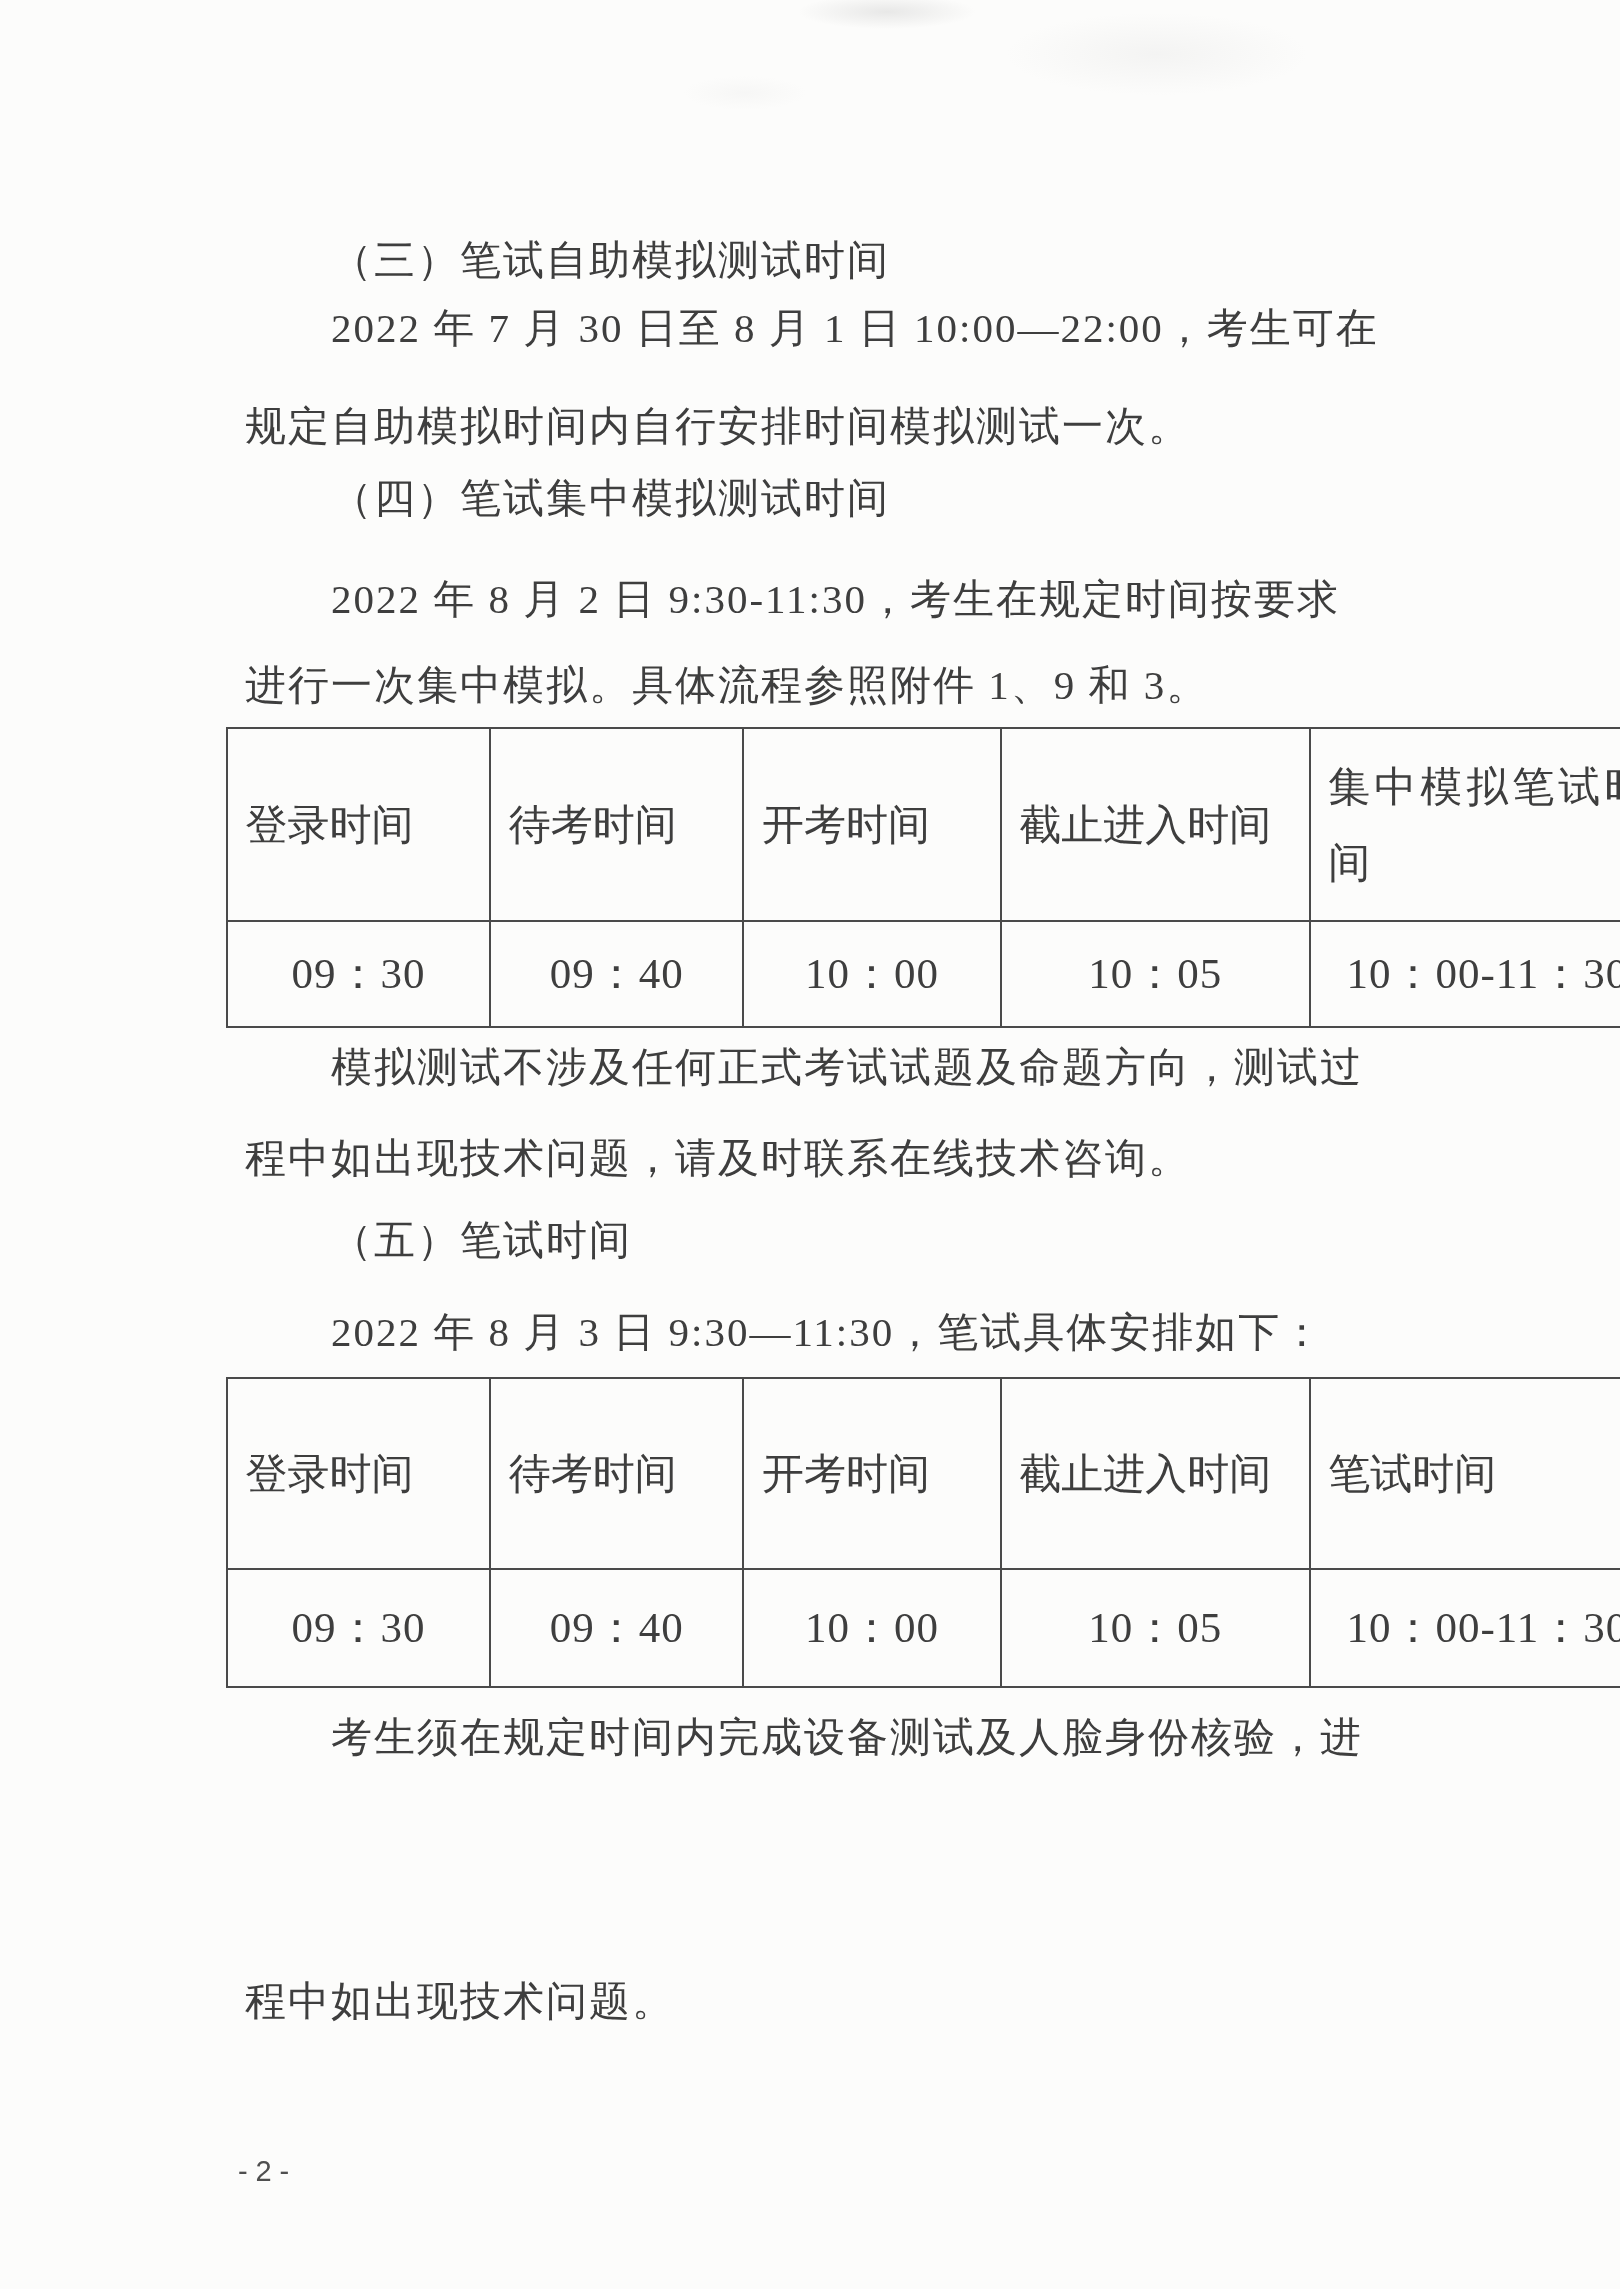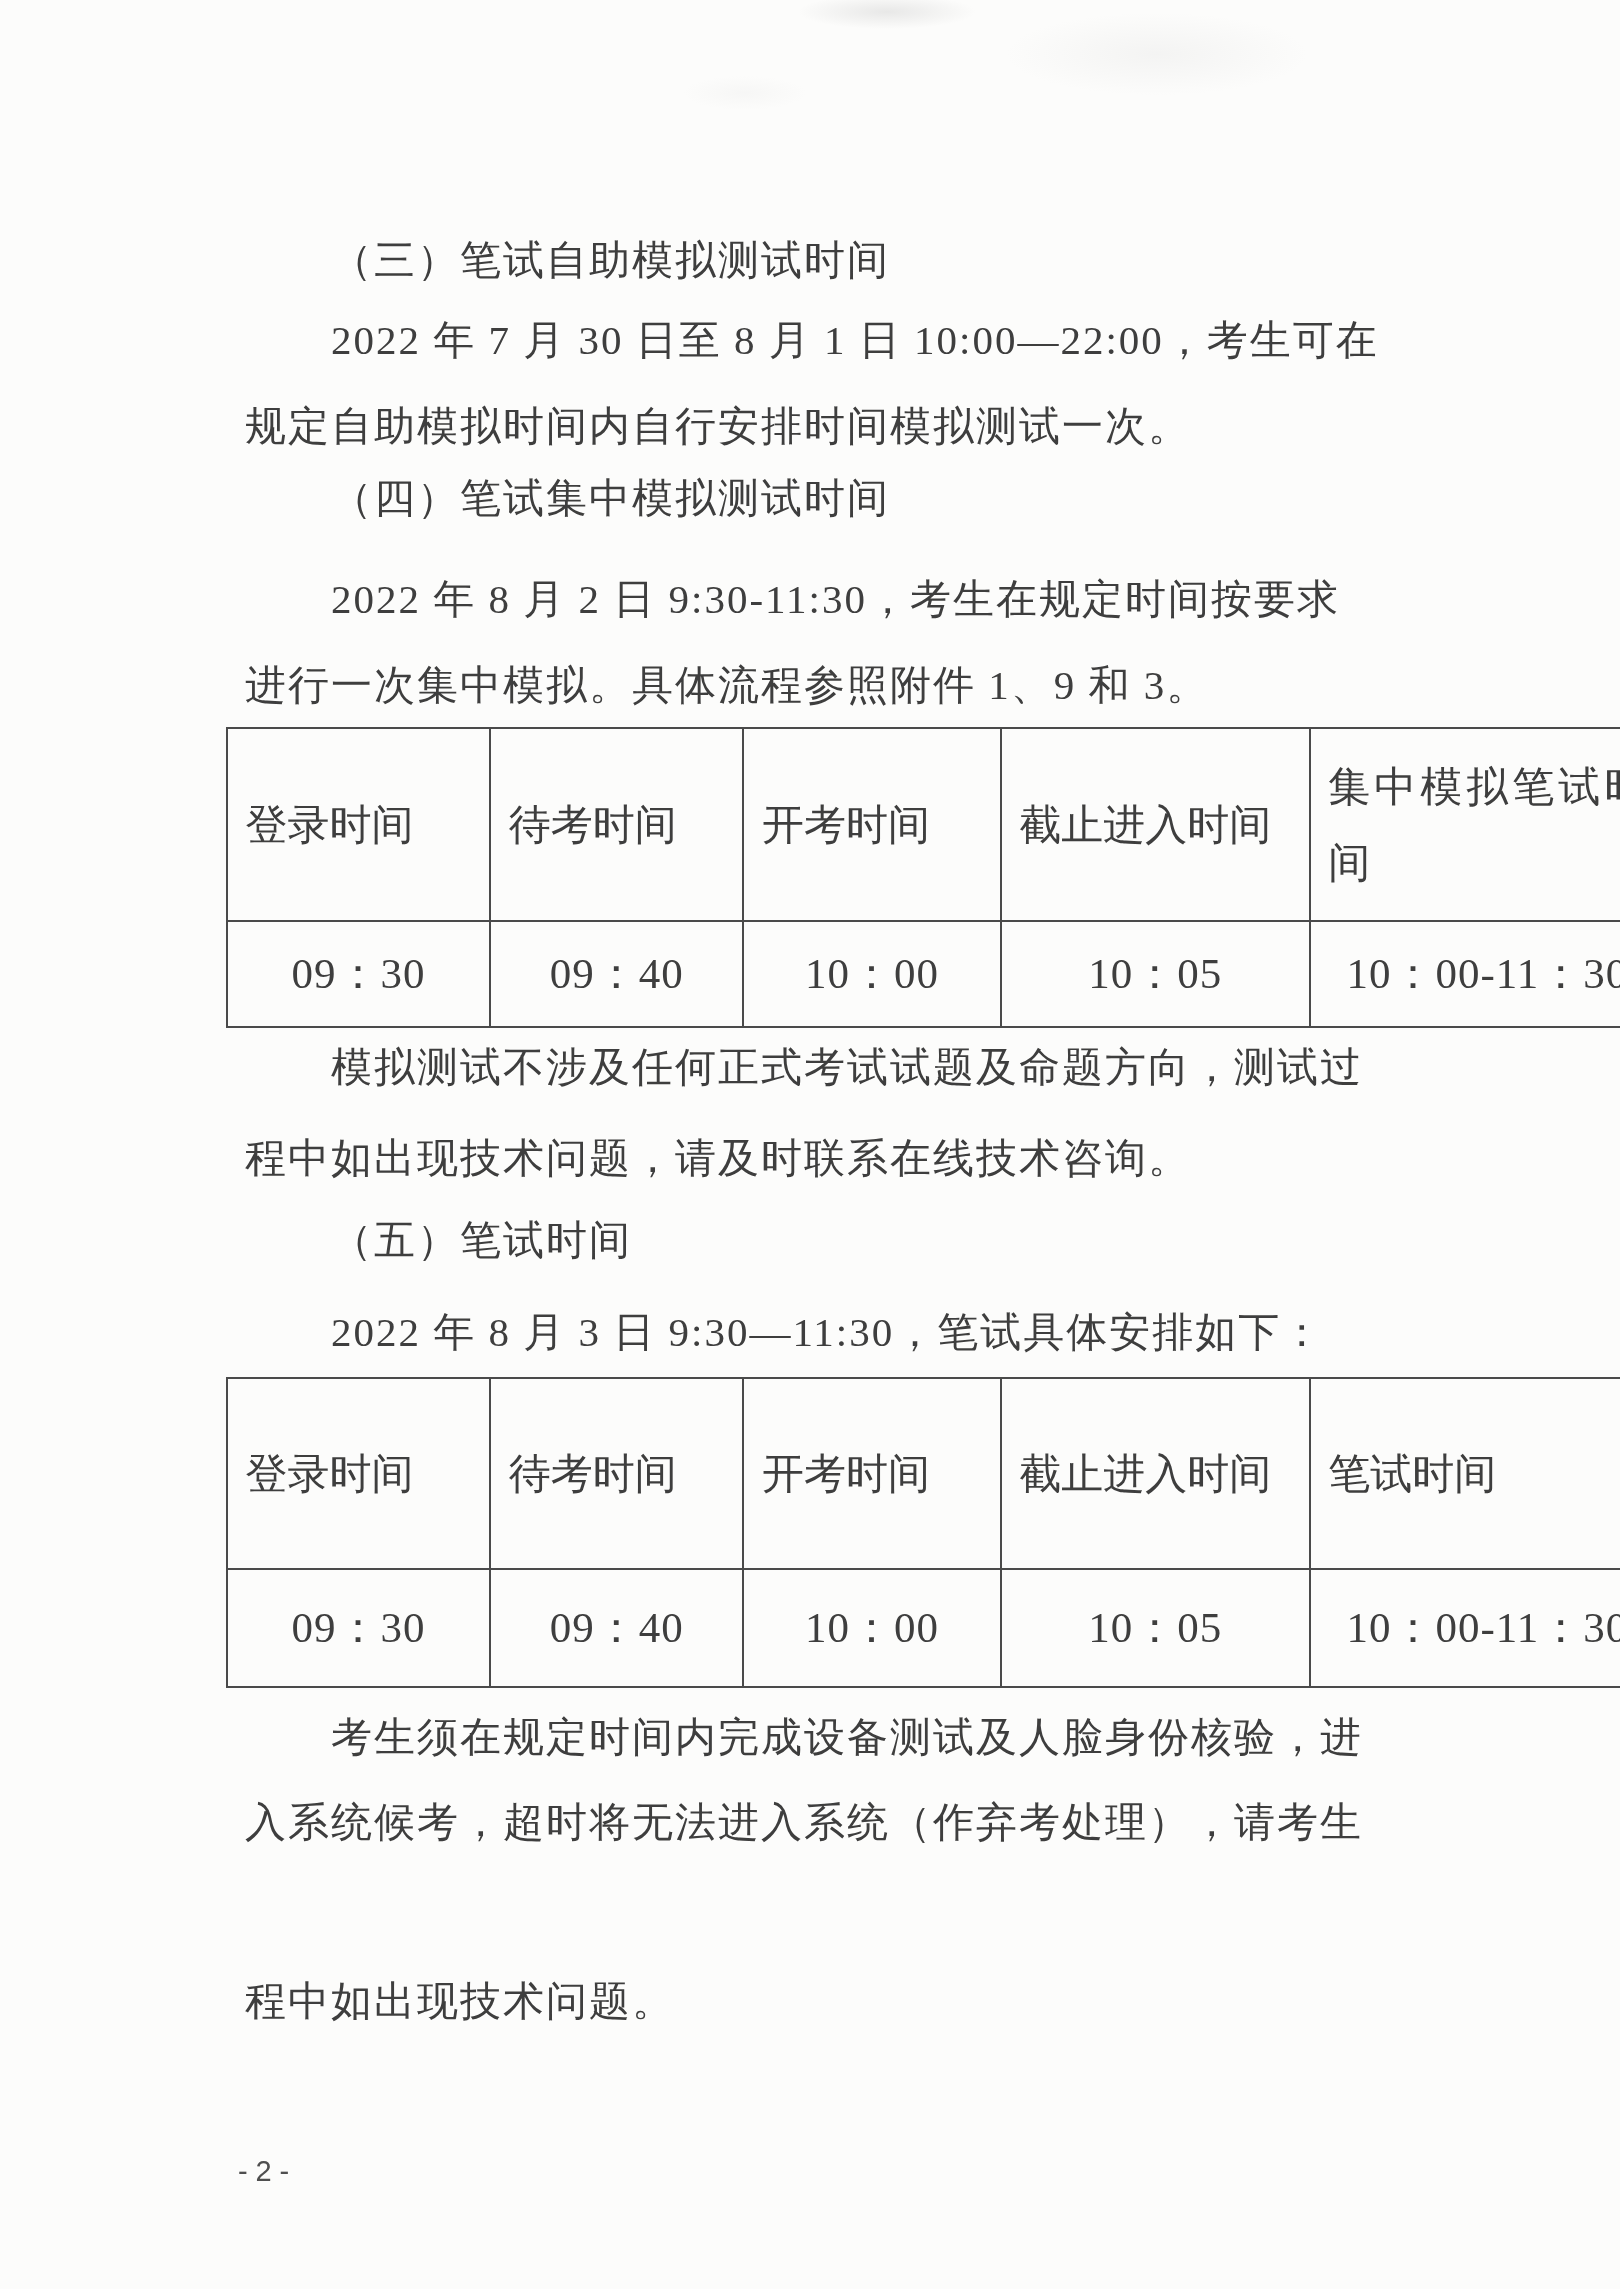--- a/index.html
+++ b/index.html
@@ -48,21 +48,21 @@
     font-size:29px;letter-spacing:7.8px;color:#4f4f4f;
     font-family:"Liberation Sans","DejaVu Sans",sans-serif;
   }
 </style>
 </head>
 <body>
 
 <div class="page">
 
   <div class="tline indent" style="top:218px;">（三）笔试自助模拟测试时间</div>
-  <div class="tline indent" style="top:298px;">2022 年 7 月 30 日至 8 月 1 日 10:00—22:00，考生可在</div>
+  <div class="tline indent" style="top:286px;">2022 年 7 月 30 日至 8 月 1 日 10:00—22:00，考生可在</div>
   <div class="tline" style="top:384px;">规定自助模拟时间内自行安排时间模拟测试一次。</div>
 
   <div class="tline indent" style="top:456px;">（四）笔试集中模拟测试时间</div>
   <div class="tline indent" style="top:557px;">2022 年 8 月 2 日 9:30-11:30，考生在规定时间按要求</div>
   <div class="tline" style="top:643px;">进行一次集中模拟。具体流程参照附件 1、9 和 3。</div>
 
   <table class="doc-table" id="table1">
     <tbody>
         <tr class="hrow">
       <th class="c1">登录时间</th>
@@ -100,19 +100,18 @@
       <td>09：30</td>
       <td>09：40</td>
       <td>10：00</td>
       <td>10：05</td>
       <td>10：00-11：30</td>
     </tr>
   </tbody>
     </table>
 
   <div class="tline indent" style="top:1695px;">考生须在规定时间内完成设备测试及人脸身份核验，进</div>
-  <div class="tline" style="top:1780px;">入系统候考，超时将无法进入系统（作弃考处理），请考生</div>
   <div class="tline" style="top:1959px;">程中如出现技术问题。</div>
 
   <div class="page-num">-2-</div>
 
 </div>
 
 
 </body></html>

